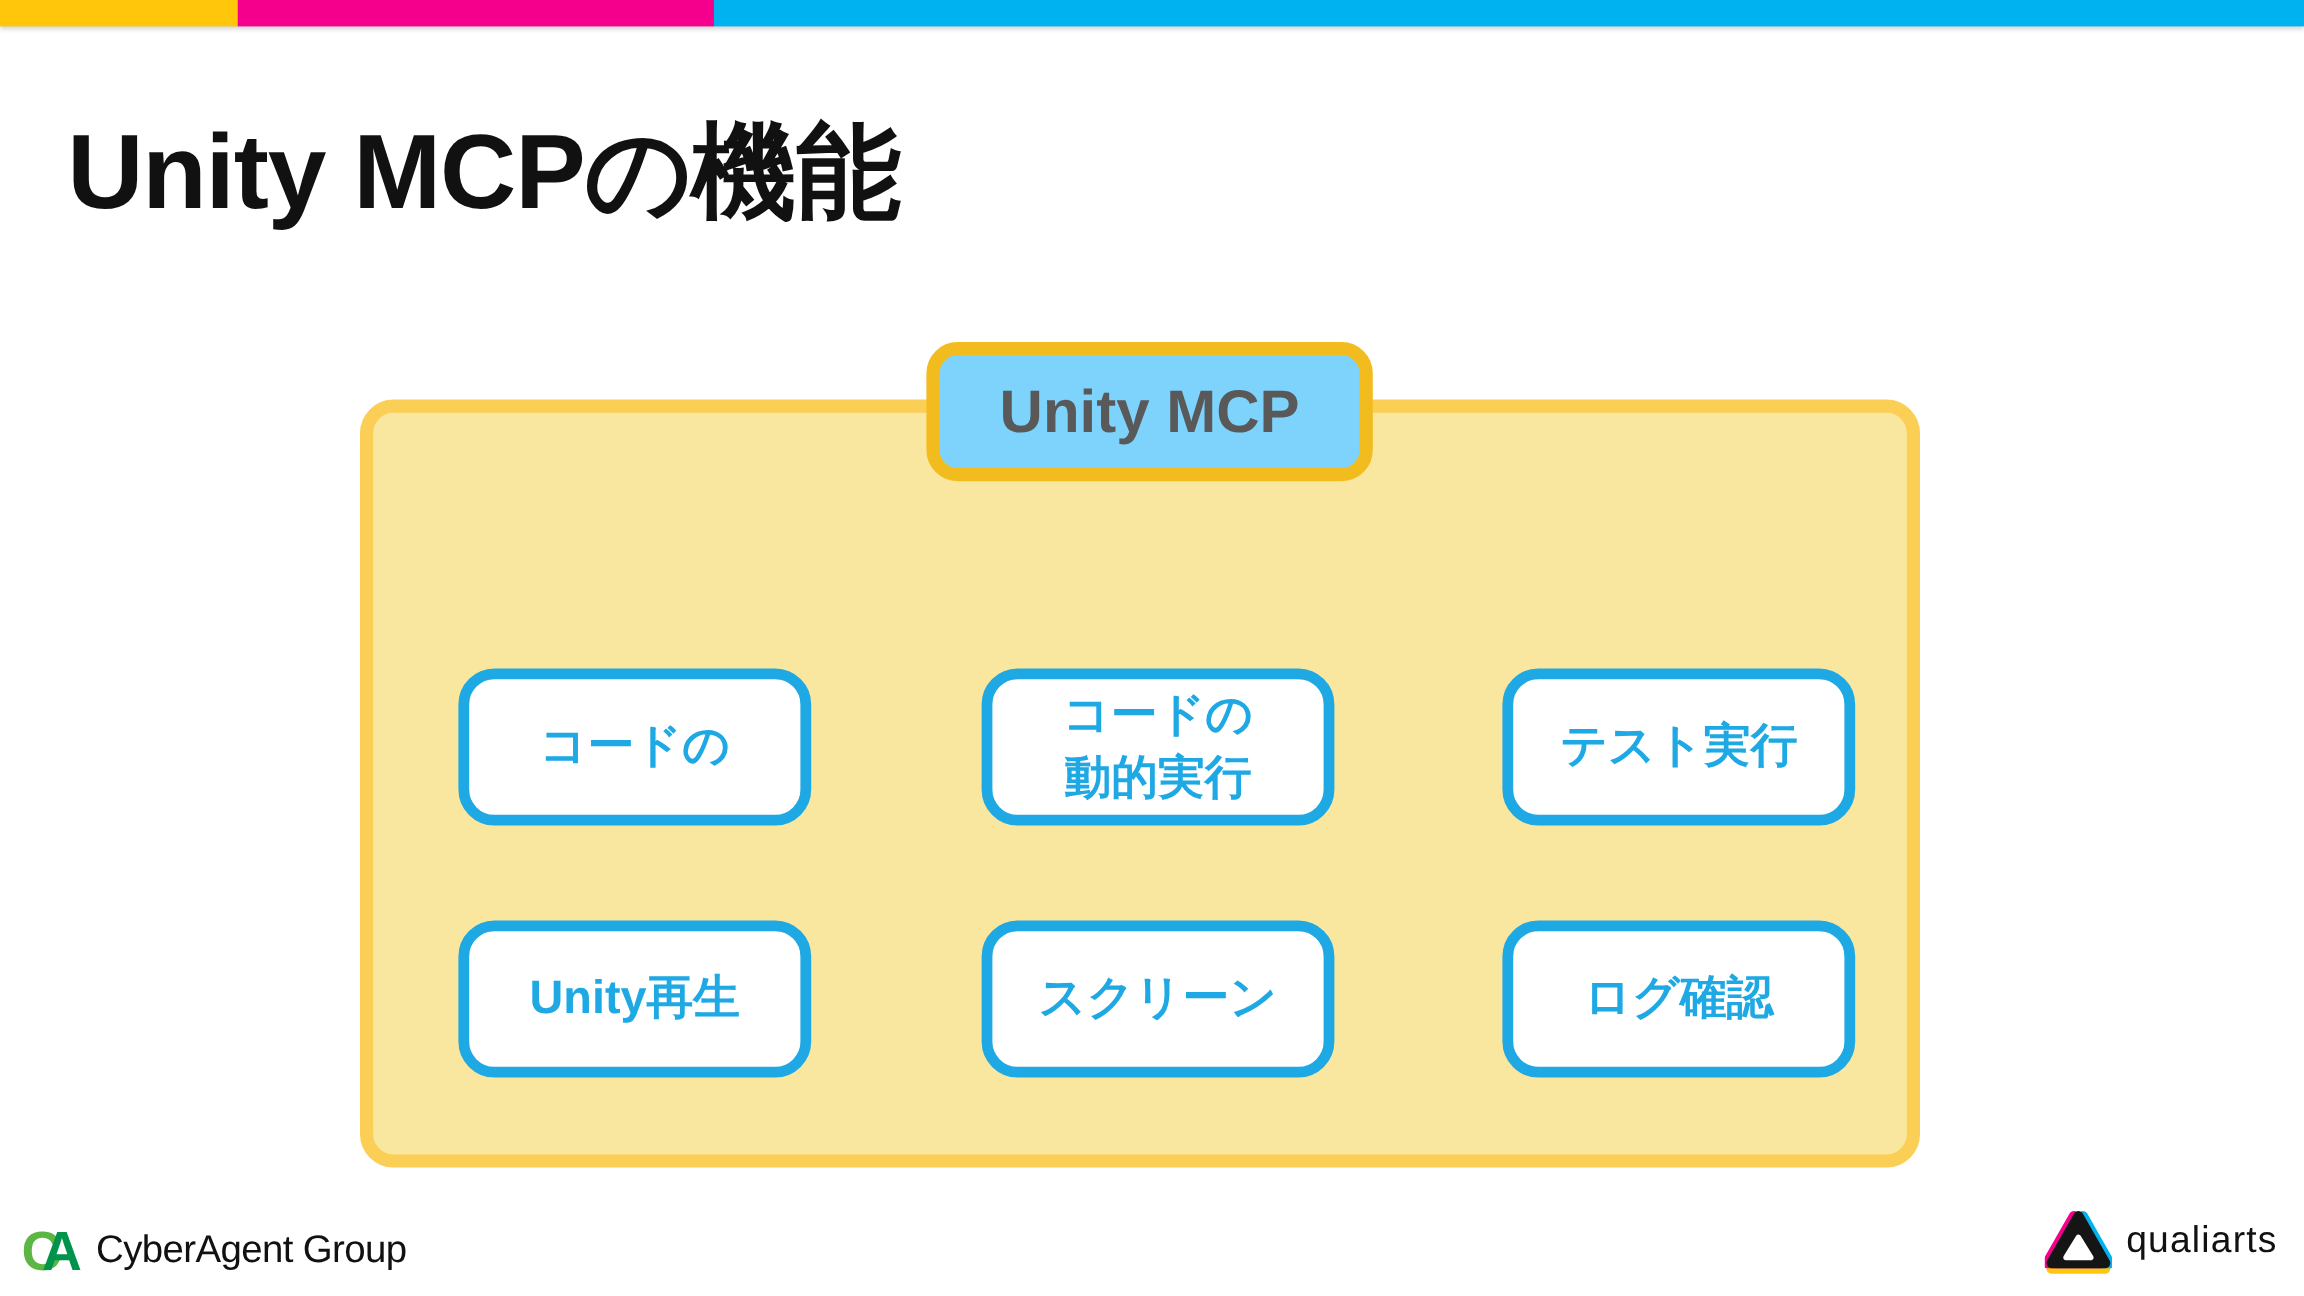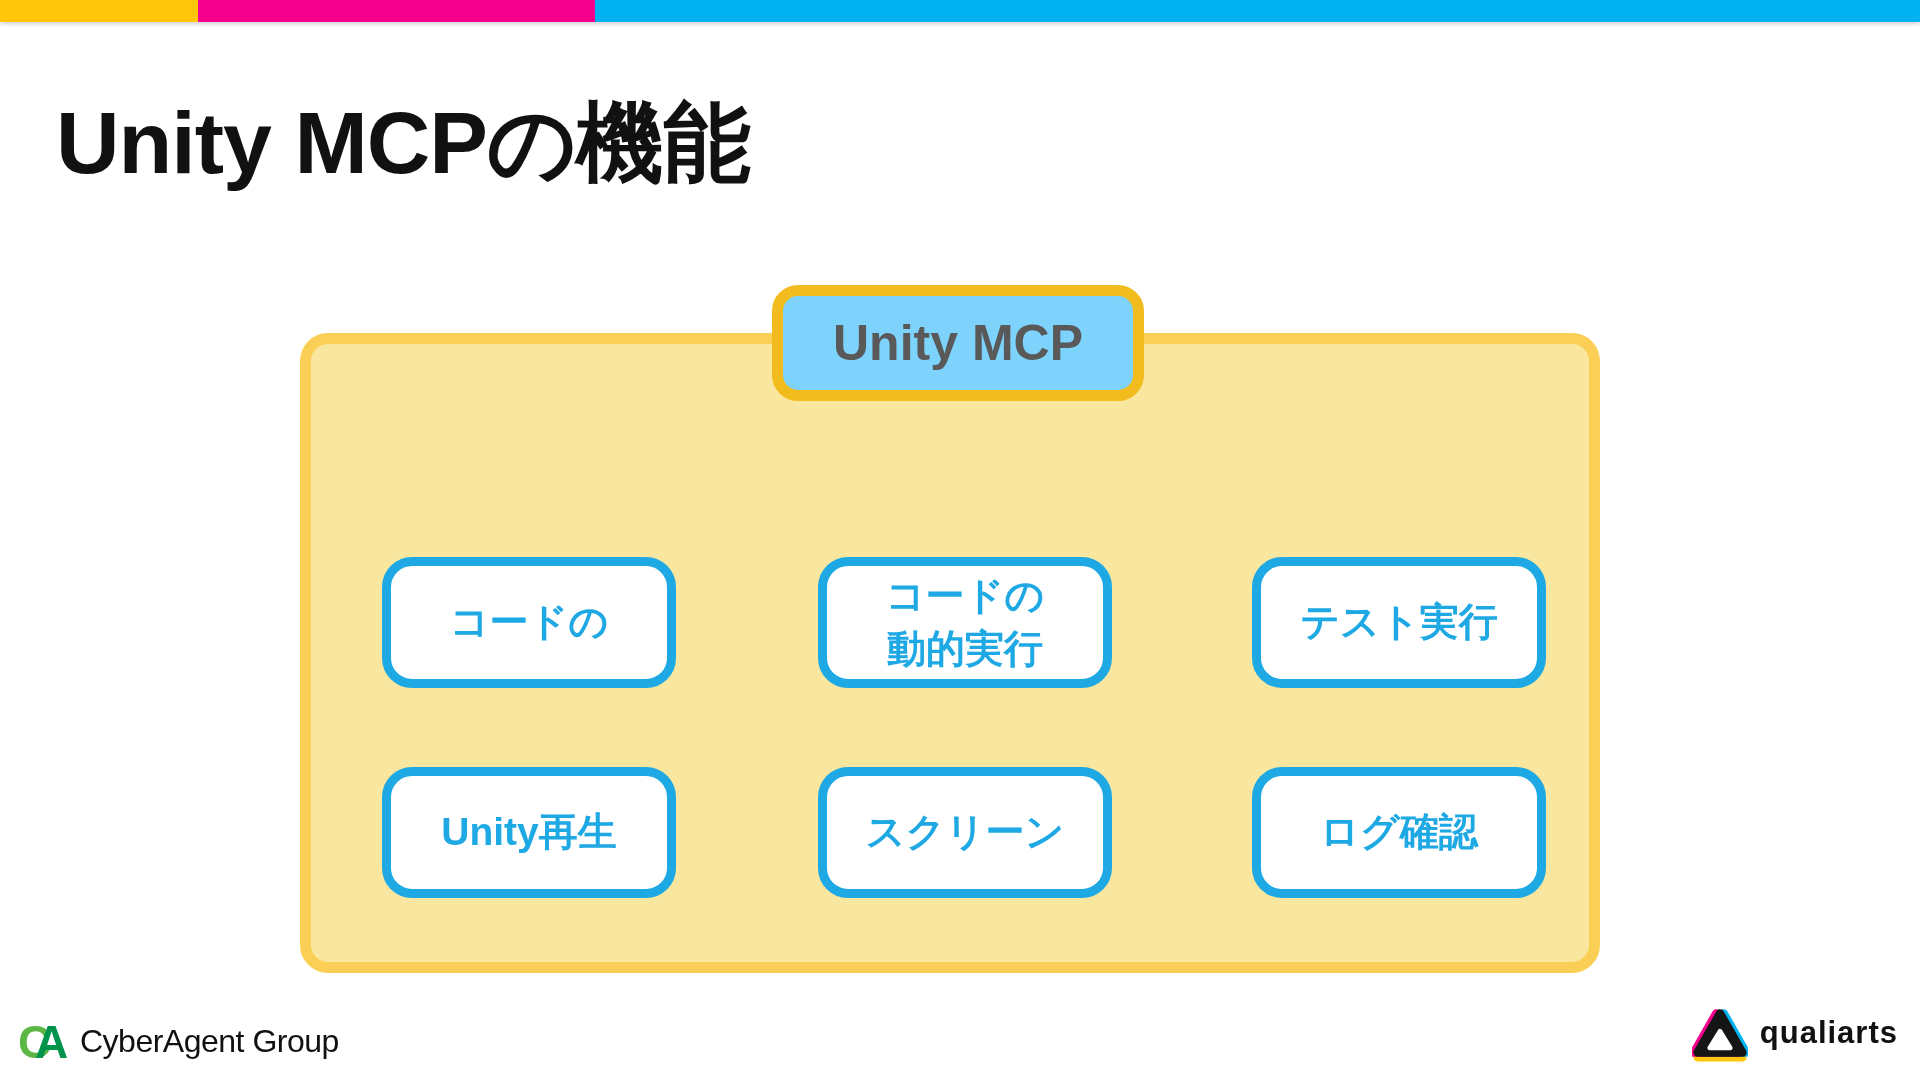--- a/index.html
+++ b/index.html
@@ -111,21 +111,21 @@
 
   .footer-right {
     position: absolute;
     right: 22px; top: 1004px;
     display: flex;
     align-items: center;
     gap: 12px;
   }
   .footer-right .logo-text {
     font-size: 31px;
-    font-weight: bold;
+    font-weight: normal;
     letter-spacing: 1px;
     color: #111111;
     white-space: nowrap;
   }
 </style>
 </head>
 <body>
 
 <div class="slide">
 

